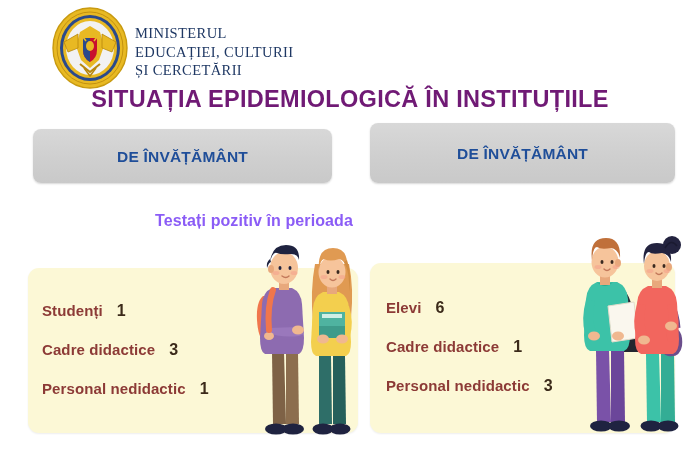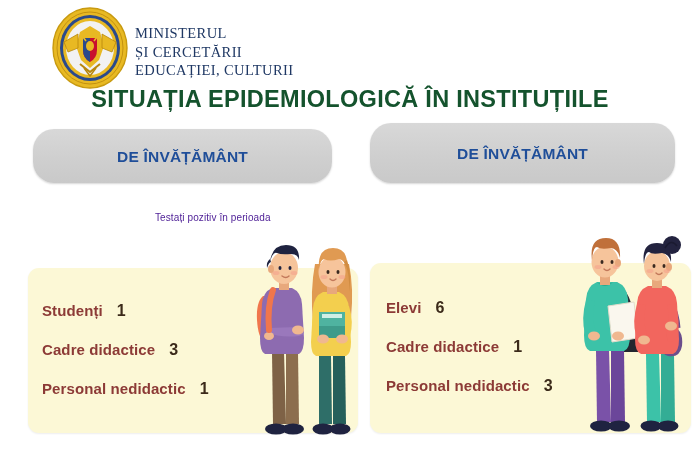--- a/index.html
+++ b/index.html
@@ -39,67 +39,67 @@
     white-space: nowrap;
   }
   .ministry-block div { display:block; }
 
   
   .main-title {
     position: absolute;
     left: 0; top: 86px;
     width: 700px;
     text-align: center;
-    color: #14532d;
+    color: #701a75;
     font-size: 23.5px;
     font-weight: bold;
     letter-spacing: 0.3px;
     white-space: nowrap;
   }
 
   
   .cat-box {
     position: absolute;
     background: linear-gradient(180deg,#d8d8d8 0%, #cfcfcf 55%, #c9c9c9 100%);
-    border-radius: 21px;
+    border-radius: 8px;
     box-shadow: 0 1px 2px rgba(0,0,0,0.16);
     color: #1F4E99;
     font-weight: bold;
     font-size: 15.5px;
     line-height: 19px;
     text-align: center;
     display: flex;
     flex-direction: column;
     align-items: center;
     justify-content: center;
     letter-spacing: 0.2px;
   }
   #cat-left  { left: 33px;  top: 129px; width: 299px; height: 54px; }
   #cat-right { left: 370px; top: 123px; width: 305px; height: 60px; }
 
   
   .subtitle {
     position: absolute;
     left: 155px; top: 212px;
-    color: #4c1d95;
-    font-size: 10px;
-    font-weight: normal;
+    color: #8b5cf6;
+    font-size: 16px;
+    font-weight: bold;
     letter-spacing: 0.1px;
     white-space: nowrap;
   }
 
   
   .panel {
     position: absolute;
     background: #FCF8D6;
     border-radius: 11px;
     box-shadow: 0 1px 2px rgba(0,0,0,0.07);
   }
   #panel-left  { left: 28px;  top: 268px; width: 330px; height: 165px; }
-  #panel-right { left: 370px; top: 263px; width: 305px; height: 170px; padding-left: 16px; }
+  #panel-right { left: 370px; top: 263px; width: 305px; height: 170px; }
 
   .stat-list {
     position: absolute;
     left: 14px;
     top: 34px;
   }
   .stat-row {
     display: flex;
     align-items: baseline;
     height: 39px;
@@ -152,22 +152,22 @@
 
       <path d="M30 58 L40 66 L50 58" stroke="#B8860B" stroke-width="2" fill="none"></path>
       <path d="M34 62 L40 70 L46 62" stroke="#B8860B" stroke-width="1.6" fill="none"></path>
 
       <ellipse cx="40" cy="42" rx="33" ry="36" fill="none" stroke="#B8860B" stroke-width="0.8"></ellipse>
     </svg>
   </div>
 
   <div class="ministry-block">
     <div>MINISTERUL</div>
+    <div>EDUCAȚIEI, CULTURII</div>
     <div>ȘI CERCETĂRII</div>
-    <div>EDUCAȚIEI, CULTURII</div>
   </div>
 </div>
 
 <div class="main-title">SITUAȚIA EPIDEMIOLOGICĂ ÎN INSTITUȚIILE</div>
 
 <div class="cat-box" id="cat-left">
   <span>DE ÎNVĂȚĂMÂNT</span>
 </div>
 
 <div class="cat-box" id="cat-right">

